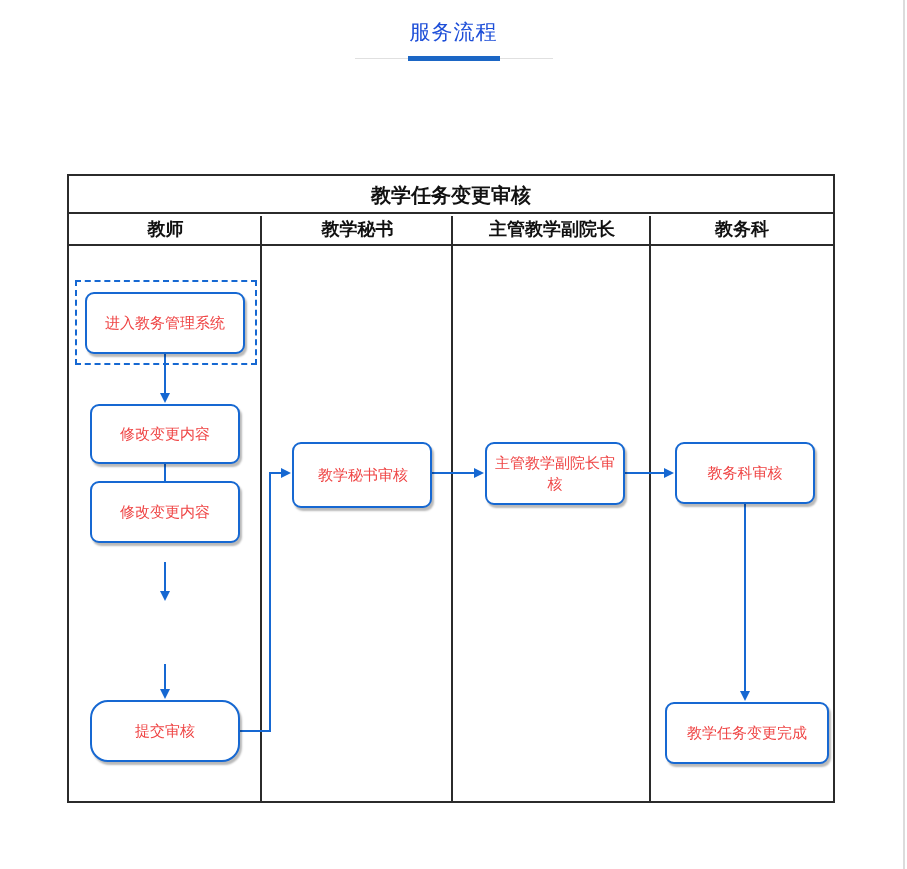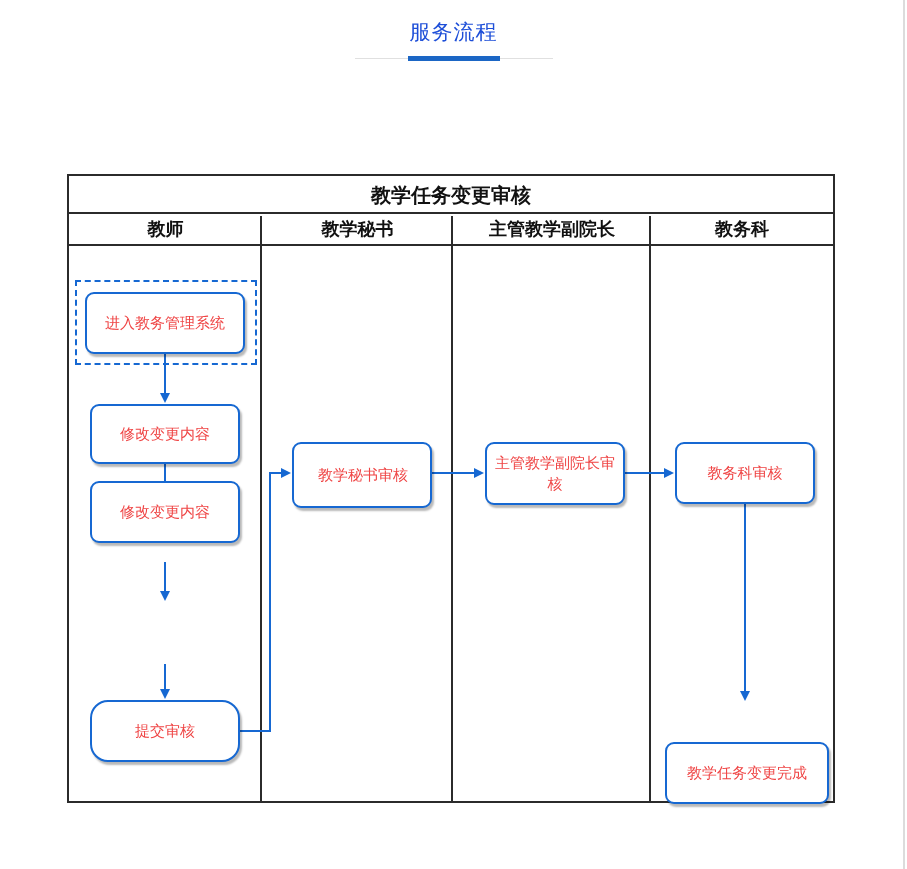--- a/index.html
+++ b/index.html
@@ -91,21 +91,21 @@
     left: 6px; top: 104px; width: 182px; height: 85px;
   }
   .n-enter    { left: 16px;  top: 116px; width: 160px; height: 62px; }
   .n-change   { left: 21px;  top: 228px; width: 150px; height: 60px; }
   .n-modify   { left: 21px;  top: 305px; width: 150px; height: 62px; }
   .n-reason   { left: 21px;  top: 426px; width: 150px; height: 62px; }
   .n-submit   { left: 21px;  top: 524px; width: 150px; height: 62px; border-radius: 18px; }
   .n-secretary{ left: 223px; top: 266px; width: 140px; height: 66px; padding-left: 8px; }
   .n-vicedean { left: 416px; top: 266px; width: 140px; height: 63px; }
   .n-dept     { left: 606px; top: 266px; width: 140px; height: 62px; }
-  .n-complete { left: 596px; top: 526px; width: 164px; height: 62px; margin-top: 40px; }
+  .n-complete { left: 596px; top: 526px; width: 164px; height: 62px; }
 </style>
 </head>
 <body>
 
 <div class="page-right-border"></div>
 
 <div class="page-header">
   <div class="page-title">服务流程</div>
   <div class="title-underline">
     <div class="grayline"></div>

